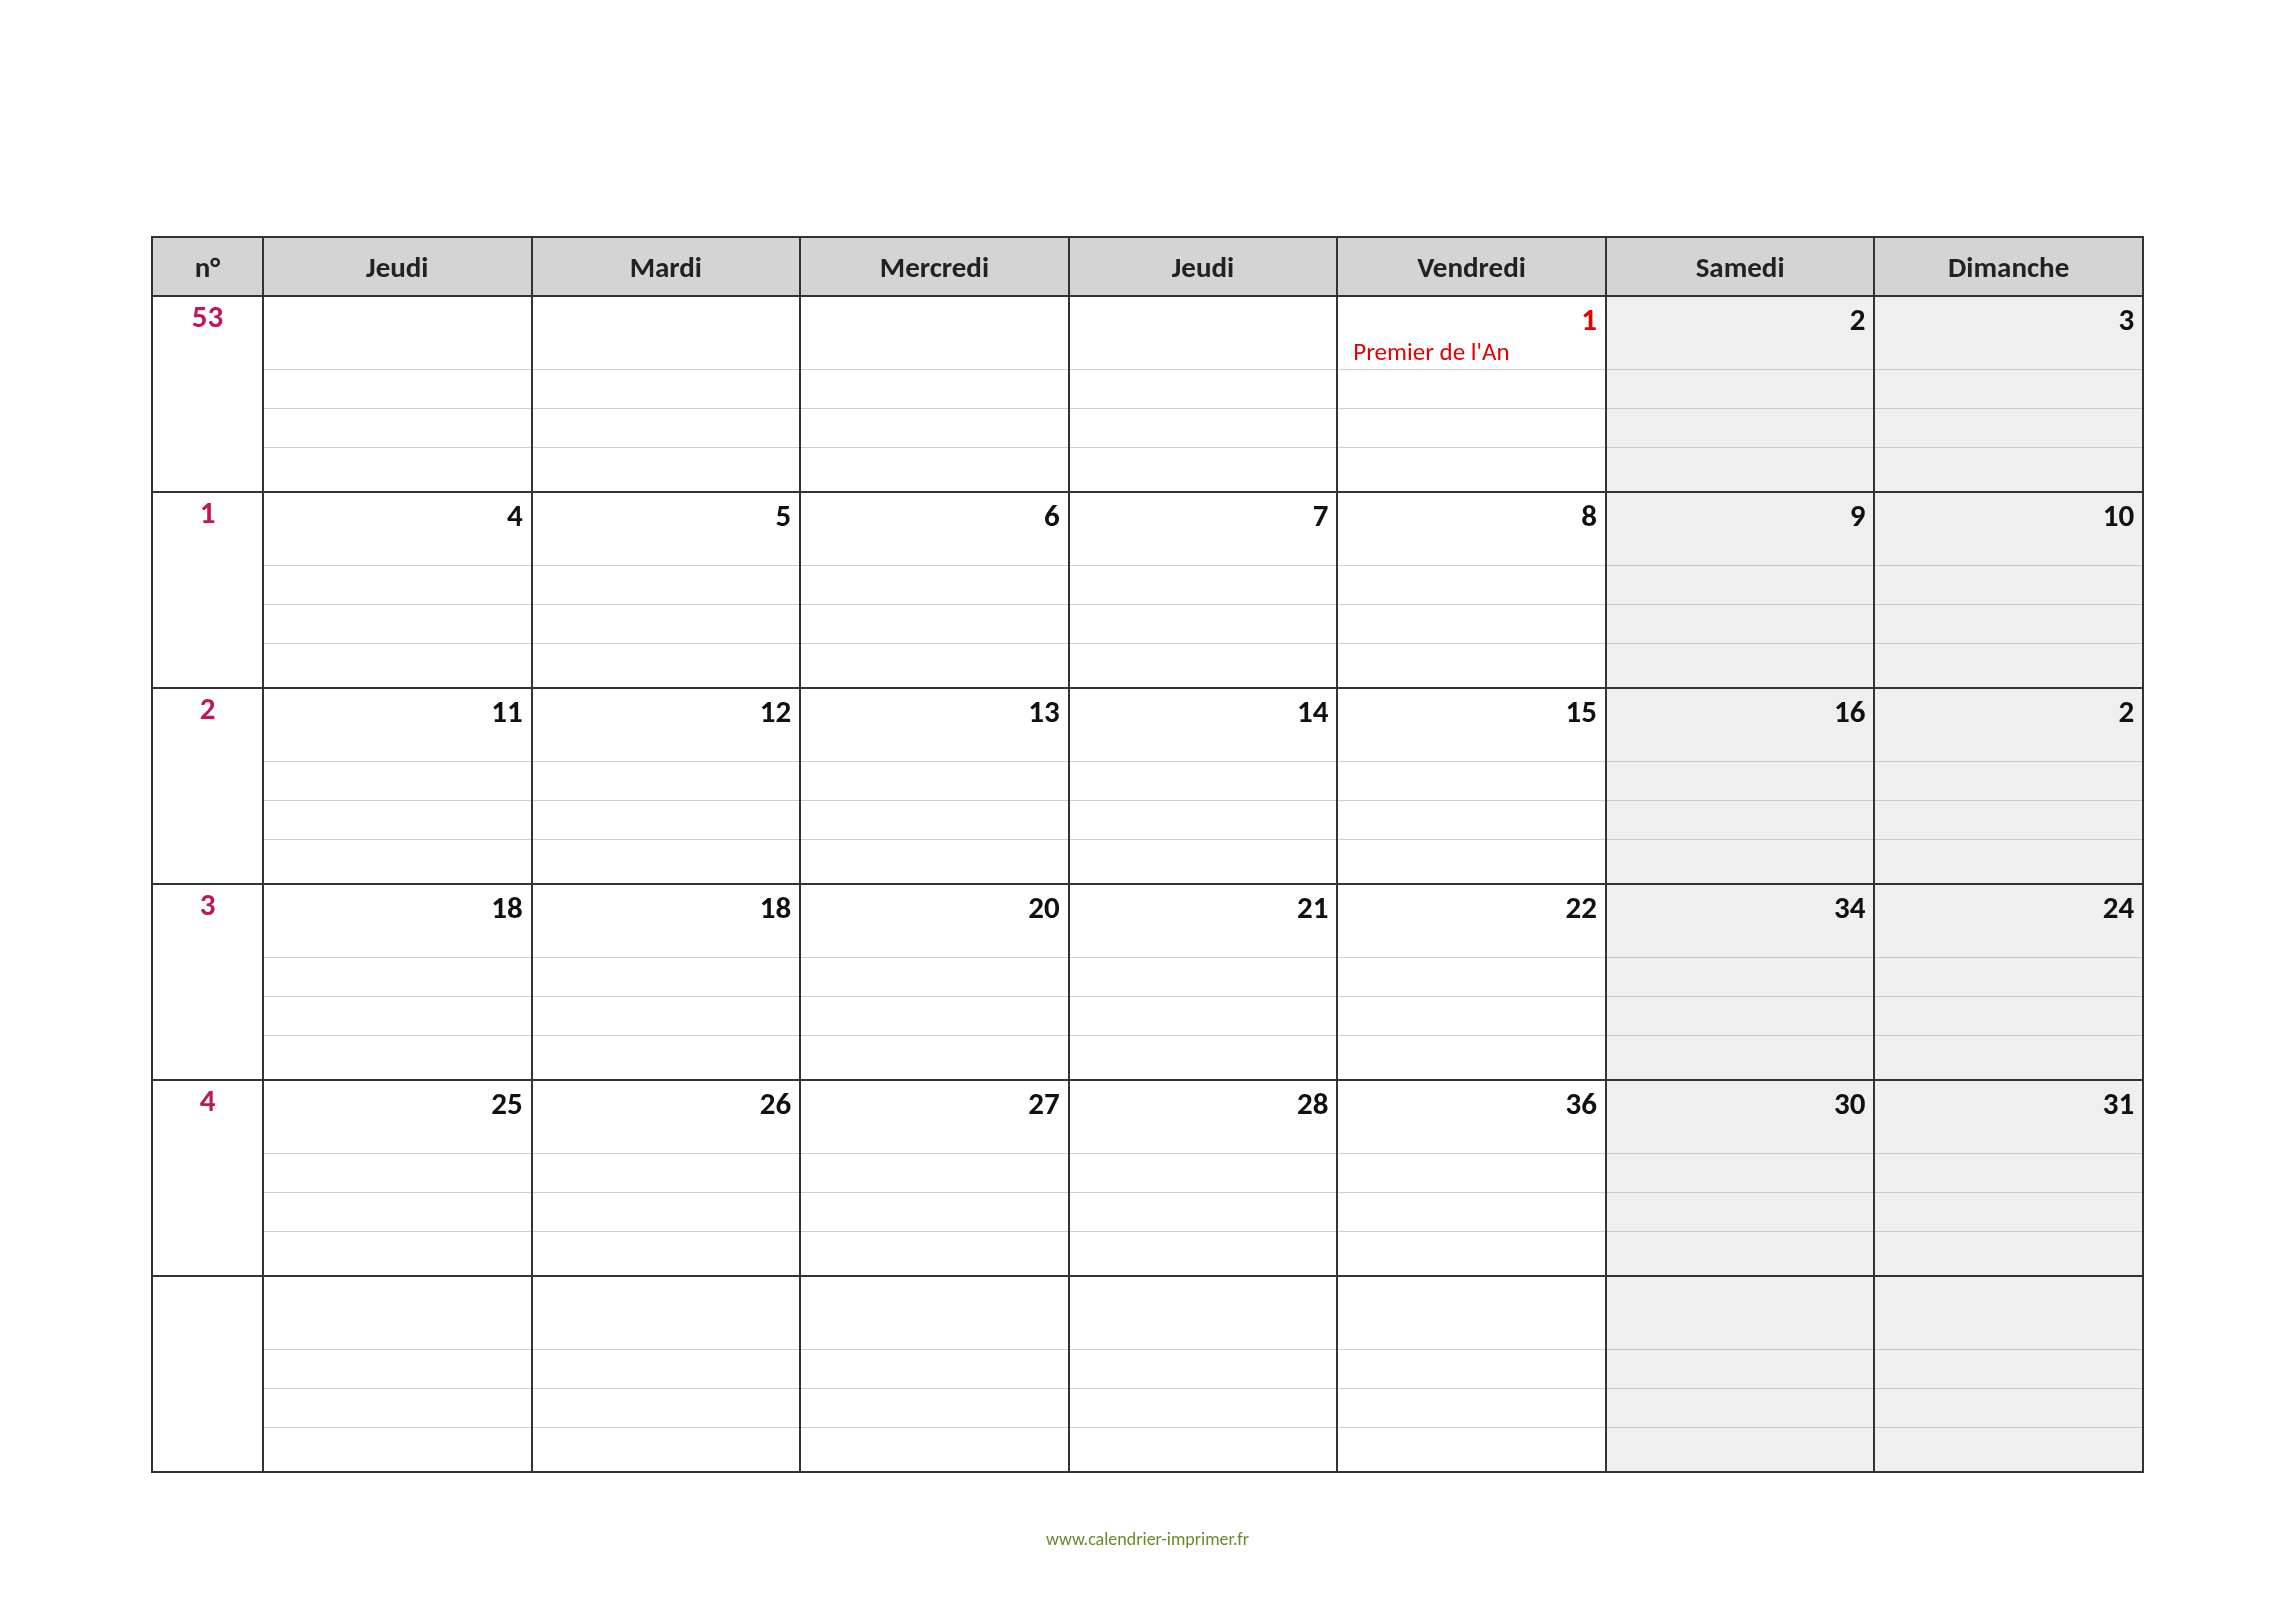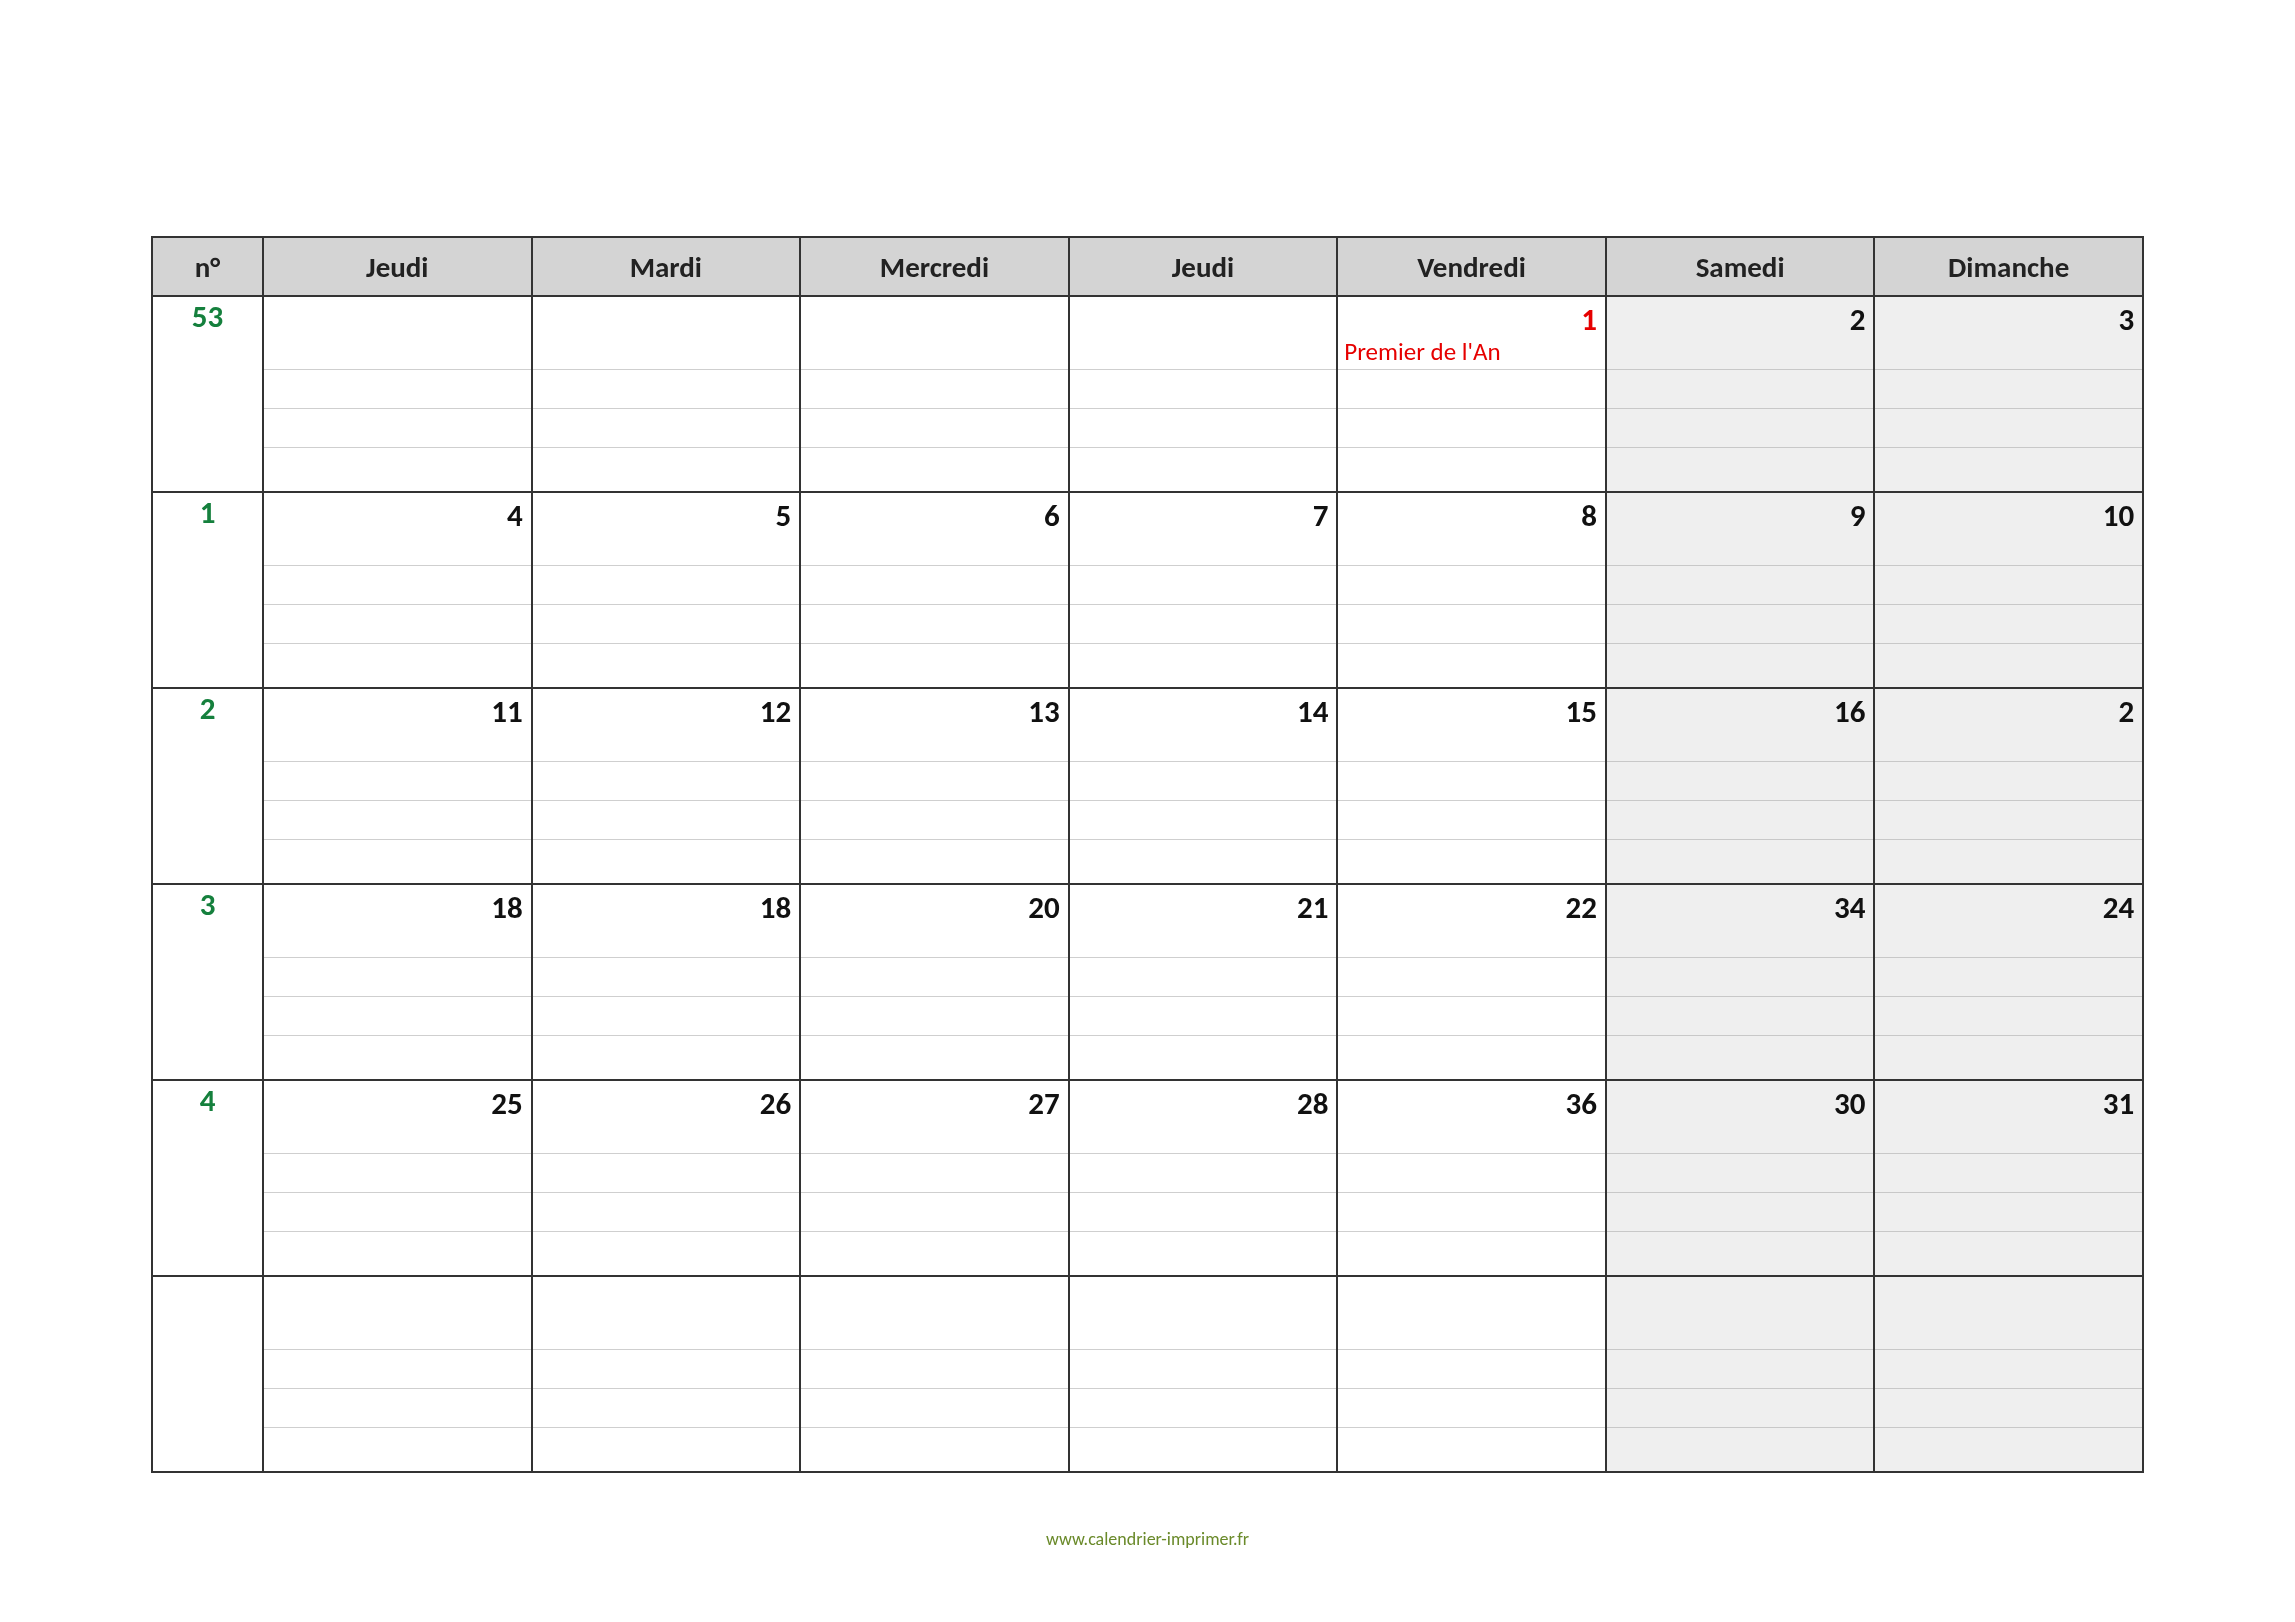--- a/index.html
+++ b/index.html
@@ -36,21 +36,21 @@
     border: 2px solid #333333;
     padding: 0;
     vertical-align: top;
     height: 196px;
   }
   td.week-num {
     text-align: center;
     vertical-align: middle;
     font-size: 31px;
     font-weight: bold;
-    color: #15803d;
+    color: #be185d;
   }
   .day-cell {
     position: relative;
     height: 100%;
     width: 100%;
   }
   .day-cell.weekend {
     background: #efefef;
   }
   .day-num {
@@ -60,21 +60,21 @@
     font-size: 31px;
     font-weight: bold;
     color: #111;
   }
   .day-num.holiday {
     color: #e60000;
   }
   .day-event {
     position: absolute;
     top: 39px;
-    left: 6px;
+    left: 15px;
     font-size: 25px;
     color: #e60000;
     font-weight: normal;
     text-align: center;
   }
   
   .lines {
     position: absolute;
     left: 0;
     right: 0;

